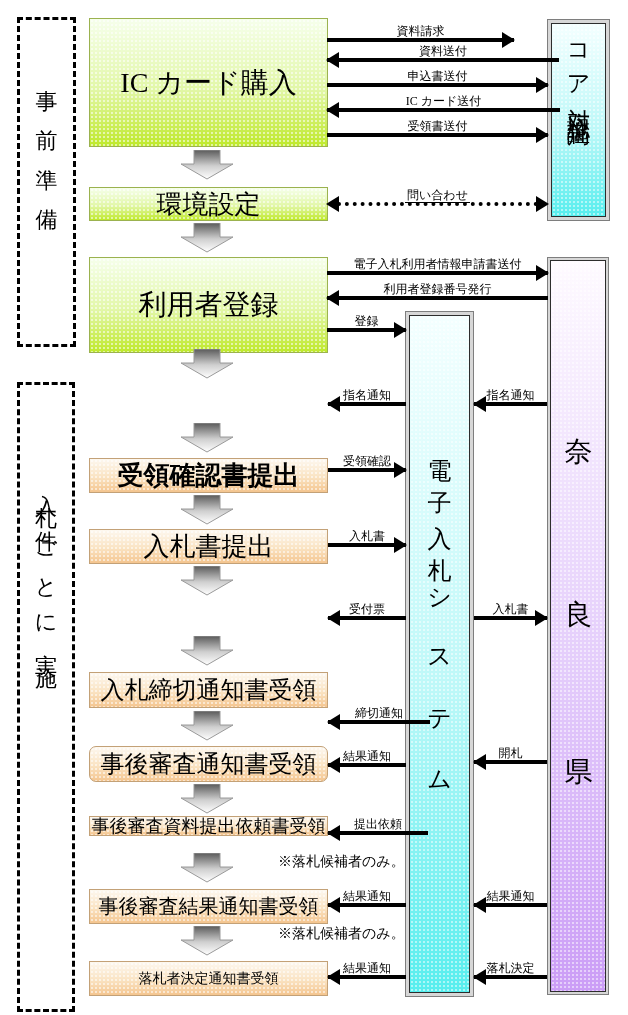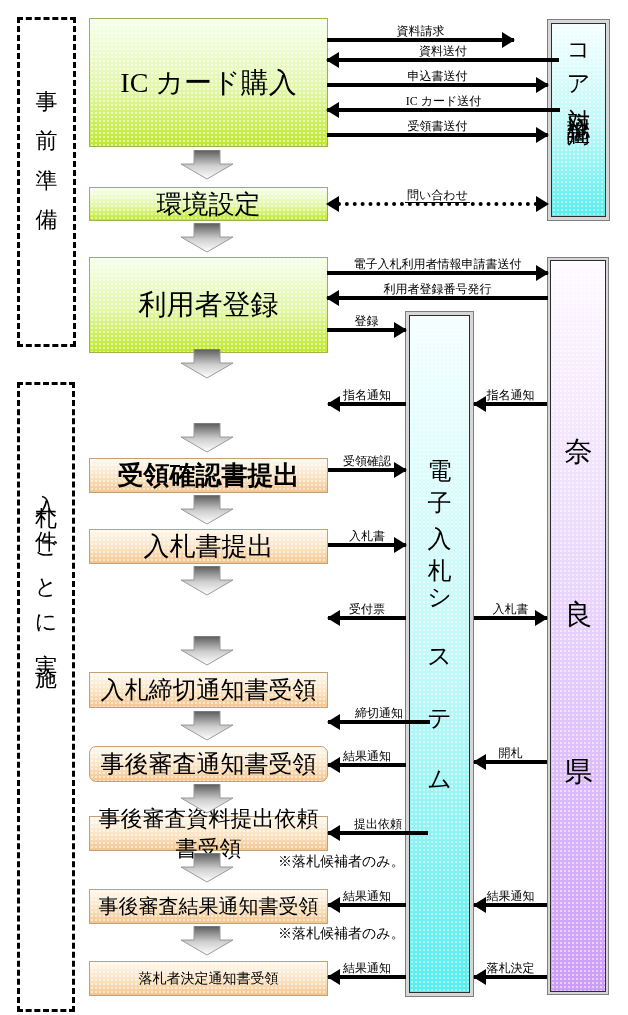--- a/index.html
+++ b/index.html
@@ -83,21 +83,21 @@
     </div>
   <div class="step orange" style="top:529px;height:35px;font-size:26px;">
       <span>入札書提出</span>
     </div>
   <div class="step orange" style="top:672px;height:36px;font-size:24px;">
       <span>入札締切通知書受領</span>
     </div>
   <div class="step orange" style="top:746px;height:36px;font-size:24px;border-radius:7px;">
       <span>事後審査通知書受領</span>
     </div>
-  <div class="step orange" style="top:816px;height:35px;font-size:22px;">
+  <div class="step orange" style="top:816px;height:20px;font-size:18px;">
       <span>事後審査資料提出依頼書受領</span>
     </div>
   <div class="step orange" style="top:889px;height:35px;font-size:20px;">
       <span>事後審査結果通知書受領</span>
     </div>
   <div class="step orange" style="top:961px;height:35px;font-size:14px;">
       <span>落札者決定通知書受領</span>
     </div>
 
   <svg class="darr" style="top:150px">

